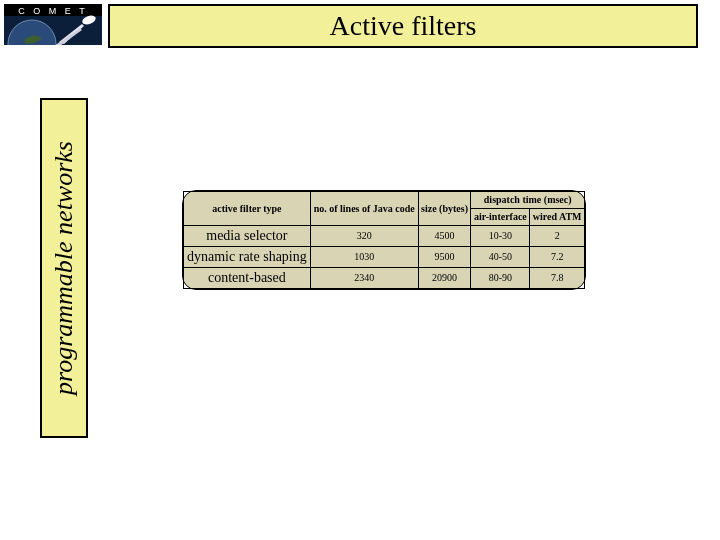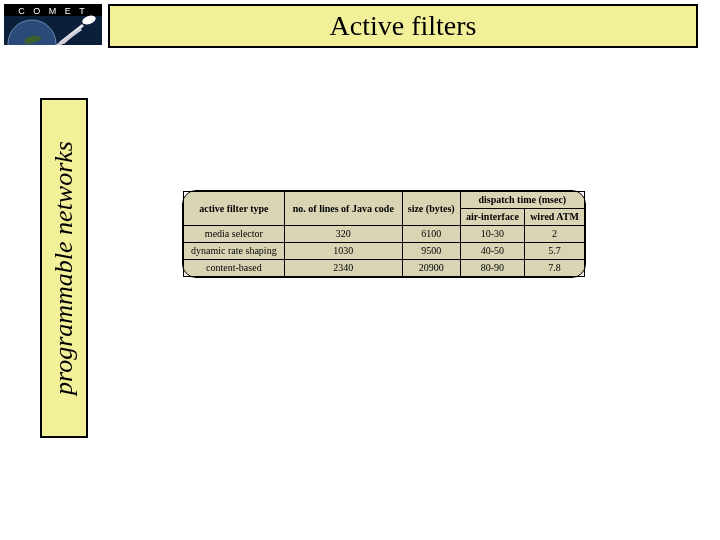--- a/index.html
+++ b/index.html
@@ -89,21 +89,21 @@
   }
   table.af th {
     font-weight: bold;
     font-size: 10px;
   }
   .sub th {
     font-size: 9px;
     font-weight: normal;
   }
   .row-label {
-    font-size: 10px;
+    font-size: 14px;
   }
 </style>
 </head>
 <body>
 
 <div class="logo">
   <svg width="98" height="44" viewBox="0 0 98 44">
     <rect x="0" y="0" width="98" height="12" fill="#000"></rect>
     <text x="49" y="10" text-anchor="middle" fill="#fff" font-family="Arial" font-size="9" letter-spacing="3">C O M E T</text>
     <rect x="0" y="12" width="98" height="32" fill="#0b1e3a"></rect>
@@ -135,30 +135,30 @@
       </tr>
       <tr class="sub">
         <th>air-interface</th>
         <th>wired ATM</th>
       </tr>
     </thead>
     <tbody>
       <tr>
         <td class="row-label">media selector</td>
         <td>320</td>
-        <td>6100</td>
+        <td>4500</td>
         <td>10-30</td>
         <td>2</td>
       </tr>
       <tr>
         <td class="row-label">dynamic rate shaping</td>
         <td>1030</td>
         <td>9500</td>
         <td>40-50</td>
-        <td>5.7</td>
+        <td>7.2</td>
       </tr>
       <tr>
         <td class="row-label">content-based</td>
         <td>2340</td>
         <td>20900</td>
         <td>80-90</td>
         <td>7.8</td>
       </tr>
     </tbody>
   </table>

